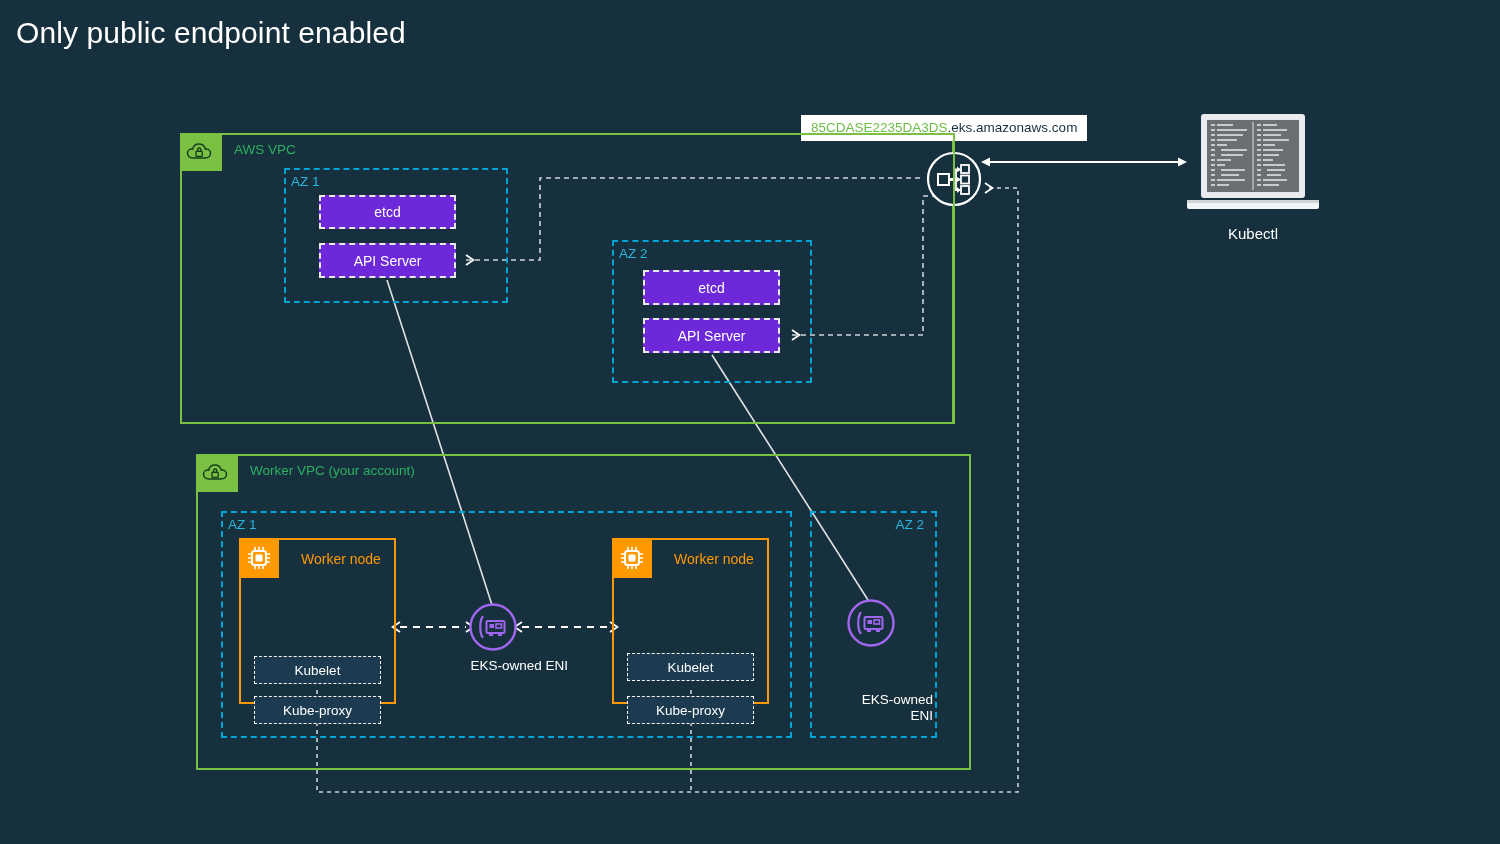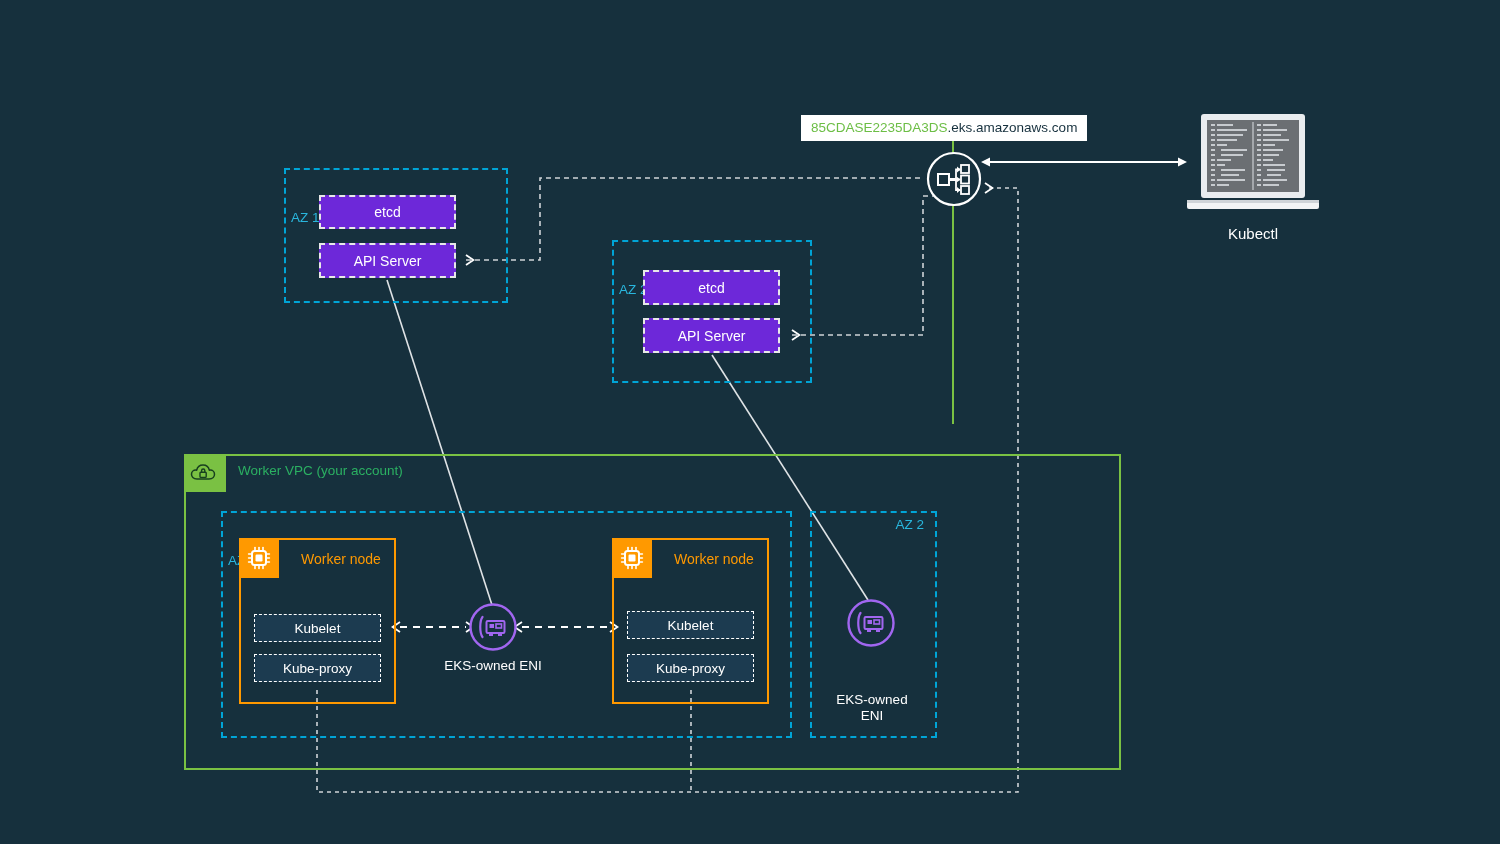--- a/index.html
+++ b/index.html
@@ -67,21 +67,21 @@
   }
   .az-label {
     position: absolute;
     top: 4px;
     font-size: 13.5px;
     color: #29b6dd;
     background: #16303d;
     padding: 0 3px;
     white-space: nowrap;
   }
-  .az-label.left { left: 2px; margin-top: 36px; }
+  .az-label.left { left: 2px; }
   .az-label.right { right: 8px; }
 
   
   .comp-box {
     position: absolute;
     border: 2px dashed #e8e8e8;
     background: #6d28d9;
     box-sizing: border-box;
     display: flex;
     align-items: center;
@@ -118,26 +118,27 @@
   .sub-box {
     position: absolute;
     border: 1.6px dashed #ffffff;
     background: #1c3b50;
     box-sizing: border-box;
     display: flex;
     align-items: center;
     justify-content: center;
     color: #ffffff;
     font-size: 13.5px;
+    margin-top: 42px;
   }
   .eni-label {
     position: absolute;
     color: #ffffff;
     font-size: 13.5px;
-    text-align: center;
+    text-align: right;
     white-space: pre-line;
     line-height: 16px;
   }
 
   
   .endpoint-url {
     position: absolute;
     background: #ffffff;
     padding: 5px 10px 6px 10px;
     font-size: 13.5px;
@@ -155,20 +156,21 @@
     font-weight: normal;
     text-align: center;
     white-space: nowrap;
   }
 </style>
 </head>
 <body>
 
 <div id="canvas">
 
+  <div class="page-title">Only public endpoint enabled</div>
 
   <svg id="svg-layer" viewBox="0 0 1500 844" xmlns="http://www.w3.org/2000/svg">
     <defs>
       <marker id="arrowOpenL" markerWidth="12" markerHeight="12" refX="9" refY="6" orient="auto" markerUnits="userSpaceOnUse">
         <path d="M9,1 L1.5,6 L9,11" fill="none" stroke="#ffffff" stroke-width="1.8"></path>
       </marker>
       <marker id="arrowOpenR" markerWidth="12" markerHeight="12" refX="3" refY="6" orient="auto" markerUnits="userSpaceOnUse">
         <path d="M3,1 L10.5,6 L3,11" fill="none" stroke="#ffffff" stroke-width="1.8"></path>
       </marker>
       <marker id="arrowSolidL" markerWidth="14" markerHeight="12" refX="11" refY="6" orient="auto" markerUnits="userSpaceOnUse">
@@ -277,34 +279,46 @@
           <rect x="80" y="67" width="24" height="2"></rect>
         <rect x="74" y="72" width="4" height="2"></rect>
           <rect x="80" y="72" width="16" height="2"></rect>
       </g>
       <rect x="4" y="88" width="132" height="9" rx="2" fill="#f2f4f5"></rect>
       <rect x="4" y="88" width="132" height="3" fill="#cfd4d8"></rect>
     </svg>
   </div>
   <div class="kubectl-label" style="left:1183px; top:225px; width:140px;">Kubectl</div>
 
+  <div class="vpc" style="left:180px; top:133px; width:775px; height:291px;">
+    <div class="vpc-badge">
+      <svg width="30" height="24" viewBox="0 0 30 24">
+        <path d="M7,18 C3.2,18 1.5,15.6 1.5,13.3 C1.5,11 3.4,9.1 5.8,9.1 C6.1,9.1 6.4,9.15 6.7,9.2
+                 C7.3,6.2 9.9,4 13,4 C16.1,4 18.7,6.2 19.3,9.2 C19.6,9.15 19.9,9.1 20.2,9.1
+                 C22.6,9.1 24.5,11 24.5,13.3 C24.5,15.6 22.8,18 19,18 Z" fill="none" stroke="#17401f" stroke-width="1.5" stroke-linejoin="round"></path>
+        <rect x="10" y="11.2" width="6.2" height="5.2" rx="0.8" fill="none" stroke="#17401f" stroke-width="1.4"></rect>
+        <path d="M11.6,11.2 L11.6,9.6 A1.6,1.6 0 0 1 14.8,9.6 L14.8,11.2" fill="none" stroke="#17401f" stroke-width="1.4"></path>
+      </svg>
+    </div>
+    <div class="vpc-label" style="left:52px;">AWS VPC</div>
+  </div>
 
   <div class="az" style="left:284px; top:168px; width:224px; height:135px;">
     <div class="az-label left">AZ 1</div>
   </div>
   <div class="comp-box" style="left:319px; top:195px; width:137px; height:34px;">etcd</div>
   <div class="comp-box" style="left:319px; top:243px; width:137px; height:35px;">API Server</div>
 
   <div class="az" style="left:612px; top:240px; width:200px; height:143px;">
     <div class="az-label left">AZ 2</div>
   </div>
   <div class="comp-box" style="left:643px; top:270px; width:137px; height:35px;">etcd</div>
   <div class="comp-box" style="left:643px; top:318px; width:137px; height:35px;">API Server</div>
 
-  <div class="vpc" style="left:184px; top:454px; width:937px; height:316px;">
+  <div class="vpc" style="left:196px; top:454px; width:775px; height:316px;">
     <div class="vpc-badge">
       <svg width="30" height="24" viewBox="0 0 30 24">
         <path d="M7,18 C3.2,18 1.5,15.6 1.5,13.3 C1.5,11 3.4,9.1 5.8,9.1 C6.1,9.1 6.4,9.15 6.7,9.2
                  C7.3,6.2 9.9,4 13,4 C16.1,4 18.7,6.2 19.3,9.2 C19.6,9.15 19.9,9.1 20.2,9.1
                  C22.6,9.1 24.5,11 24.5,13.3 C24.5,15.6 22.8,18 19,18 Z" fill="none" stroke="#17401f" stroke-width="1.5" stroke-linejoin="round"></path>
         <rect x="10" y="11.2" width="6.2" height="5.2" rx="0.8" fill="none" stroke="#17401f" stroke-width="1.4"></rect>
         <path d="M11.6,11.2 L11.6,9.6 A1.6,1.6 0 0 1 14.8,9.6 L14.8,11.2" fill="none" stroke="#17401f" stroke-width="1.4"></path>
       </svg>
     </div>
     <div class="vpc-label" style="left:52px;">Worker VPC (your account)</div>

